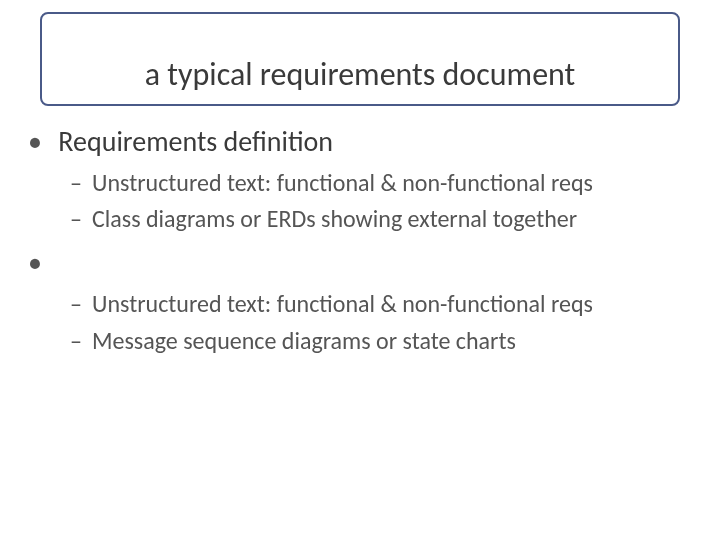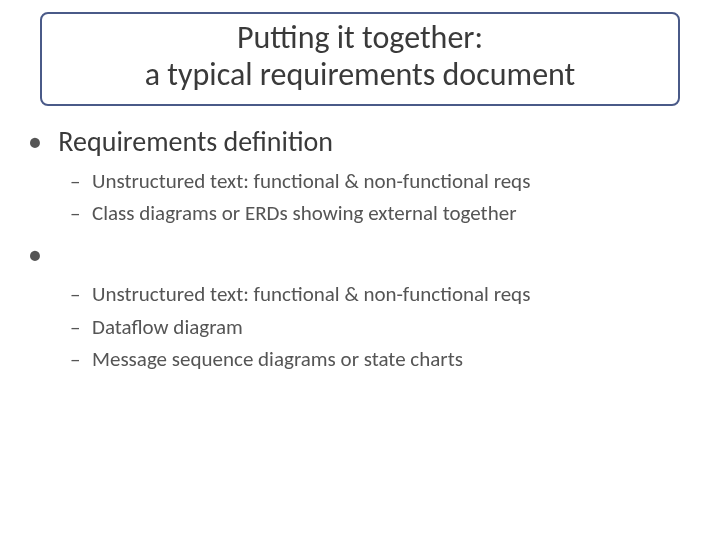--- a/index.html
+++ b/index.html
@@ -35,53 +35,52 @@
     }
     ul.level1 > li::before {
       content: "•";
       color: #555;
       display: inline-block;
       width: 24px;
       margin-left: 2px;
     }
     ul.level2 {
       list-style: none;
-      font-size: 21px;
+      font-size: 24px;
       color: #555;
       margin-top: 8px;
       margin-left: 44px;
     }
     ul.level2 > li {
       margin-bottom: 4px;
       line-height: 1.35;
     }
     ul.level2 > li::before {
       content: "–";
       display: inline-block;
       width: 22px;
     }
   </style>
 </head>
 <body>
 
 <div class="title-box">
-  <span>Putting it together:</span><br>
+  <br>
   <span>a typical requirements document</span>
 </div>
 
 <div class="content">
   <ul class="level1">
     <li>
       <span>Requirements definition</span>
       <ul class="level2">
         <li>Unstructured text: functional &amp; non-functional reqs</li>
         <li>Class diagrams or ERDs showing external together</li>
       </ul>
     </li>
     <li>
       <ul class="level2">
         <li>Unstructured text: functional &amp; non-functional reqs</li>
-        <li>Dataflow diagram</li>
         <li>Message sequence diagrams or state charts</li>
       </ul>
     </li>
   </ul>
 </div>
 
 </body></html>

